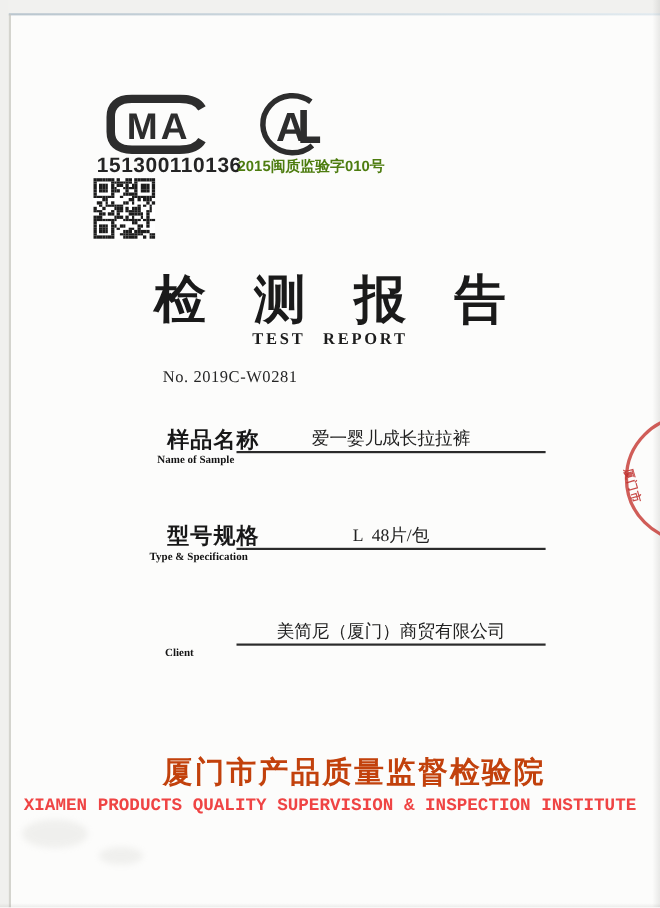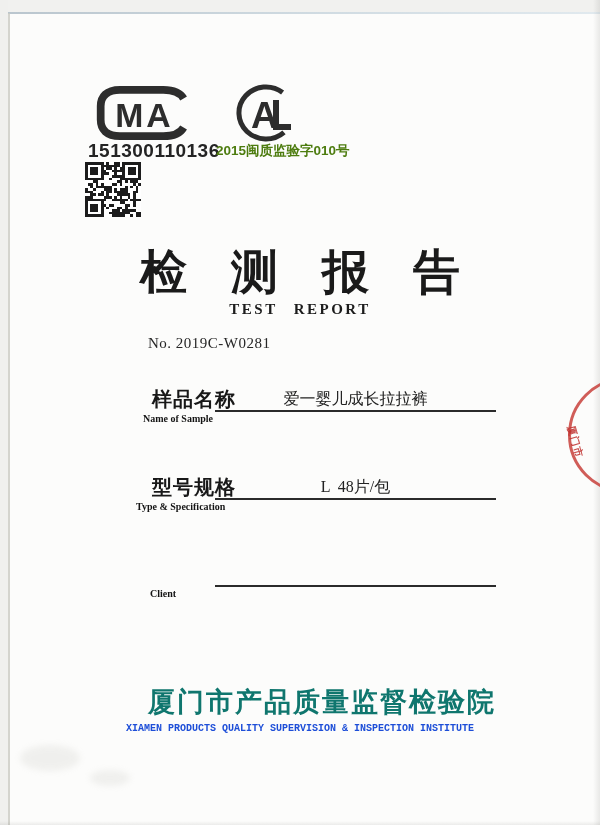--- a/index.html
+++ b/index.html
@@ -52,24 +52,24 @@
     letter-spacing:1px;color:#181818;white-space:nowrap;}
   .f-line{position:absolute;left:215px;top:-2px;width:281px;height:26px;
     border-bottom:2px solid #2b2b2b;}
   .f-value{position:absolute;left:215px;top:3px;width:281px;text-align:center;
     font-size:16px;color:#222;white-space:pre;}
   .f-label-en{position:absolute;top:27px;font-size:10px;font-weight:bold;color:#141414;
     white-space:nowrap;}
 
   
   .footer-cn{top:684px;left:0;right:0;text-align:center;
-    font-size:27px;font-weight:bold;letter-spacing:2px;color:#0f766e;white-space:nowrap;margin-left:44px;}
+    font-size:27px;font-weight:bold;letter-spacing:2px;color:#c2410c;white-space:nowrap;margin-left:44px;}
   .footer-en{top:723px;left:0;right:0;text-align:center;
     font-family:"Liberation Mono","DejaVu Sans Mono",monospace;
-    font-size:10px;font-weight:bold;color:#1d4ed8;white-space:nowrap;}
+    font-size:16px;font-weight:bold;color:#ef4444;white-space:nowrap;}
 
   
   .stamp-ring{left:568px;top:377px;width:110px;height:110px;border-radius:50%;
     border:3.5px solid rgba(196,52,48,.8);}
   .stamp-text{left:577px;top:424px;color:rgba(190,45,42,.85);font-size:10px;
     font-weight:bold;letter-spacing:1px;transform:rotate(74deg);transform-origin:left top;
     white-space:nowrap;}
 </style>
 </head>
 <body>
@@ -553,20 +553,21 @@
 
 <div class="abs field" style="top:474px;">
   <span class="f-label-cn">型号规格</span>
   <span class="f-line"></span>
   <span class="f-value">L  48片/包</span>
   <span class="f-label-en" style="left:136px;">Type &amp; Specification</span>
 </div>
 
 <div class="abs field" style="top:561px;">
   <span class="f-line"></span>
+  <span class="f-value">美简尼（厦门）商贸有限公司</span>
   <span class="f-label-en" style="left:150px;">Client</span>
 </div>
 
 <div class="abs footer-cn">厦门市产品质量监督检验院</div>
 <div class="abs footer-en">XIAMEN PRODUCTS QUALITY SUPERVISION &amp; INSPECTION INSTITUTE</div>
 
 <div class="abs stamp-ring"></div>
 <div class="abs stamp-text">厦门市</div>
 
 </body></html>

